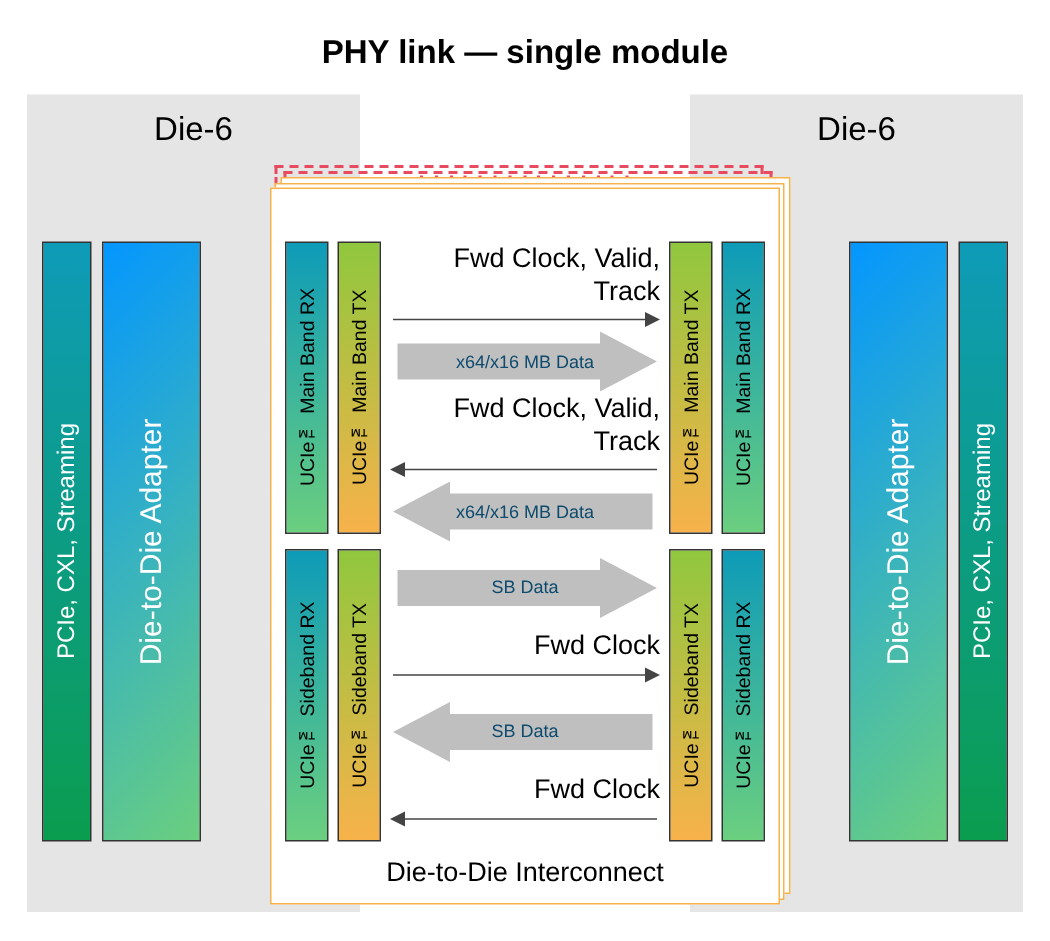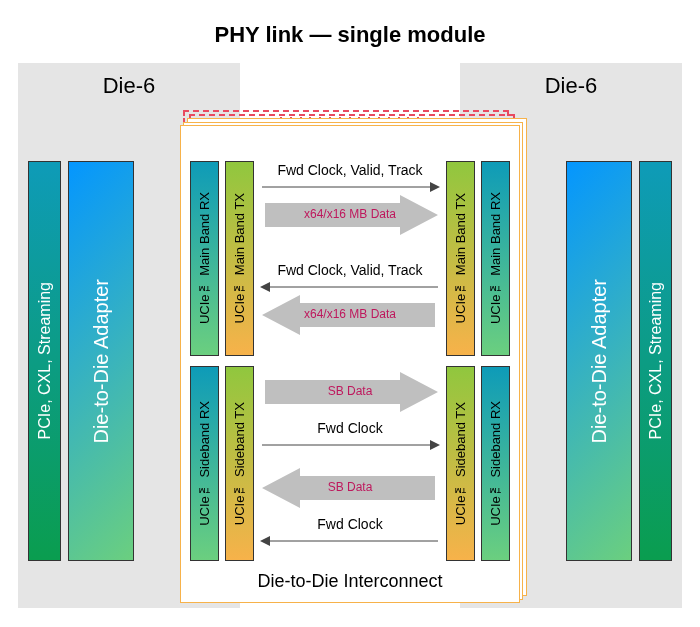--- a/index.html
+++ b/index.html
@@ -24,26 +24,26 @@
   .vtext{writing-mode:vertical-rl;transform:rotate(180deg);font-size:16px;color:#fff;white-space:nowrap;}
   .vtext.dark{color:#000;}
   .vtext.sm{font-size:13px;}
   .pcie{top:161px;width:33px;height:400px;background:linear-gradient(to bottom,#0e9bb8,#0a9d4f);border:1px solid #333;}
   .adapter{top:161px;width:66px;height:400px;background:linear-gradient(135deg,#0496ff,#6bcf7f);border:1px solid #333;}
   .mb-rx{top:161px;width:29px;height:195px;background:linear-gradient(to bottom,#0e9bb8,#6bcf7f);border:1px solid #333;}
   .mb-tx{top:161px;width:29px;height:195px;background:linear-gradient(to bottom,#90c73e,#f7b24a);border:1px solid #333;}
   .sb-rx{top:366px;width:29px;height:195px;background:linear-gradient(to bottom,#0e9bb8,#6bcf7f);border:1px solid #333;}
   .sb-tx{top:366px;width:29px;height:195px;background:linear-gradient(to bottom,#90c73e,#f7b24a);border:1px solid #333;}
   .center{position:absolute;left:260px;width:180px;text-align:center;}
-  .lbl{font-size:14px;color:#000;line-height:1.2;}
+  .lbl{font-size:18px;color:#000;line-height:1.2;text-align:right;}
   .thin-arrow{position:relative;width:100%;height:16px;}
   .thin-arrow svg{position:absolute;top:0;left:0;width:100%;height:100%;}
   .fat-arrow{position:relative;width:100%;height:40px;display:flex;align-items:center;justify-content:center;}
   .fat-arrow svg{position:absolute;top:0;left:0;width:100%;height:100%;}
-  .fat-arrow .albl{position:relative;font-size:12px;color:#be185d;line-height:1.1;text-align:center;z-index:2;}
+  .fat-arrow .albl{position:relative;font-size:12px;color:#0c4a6e;line-height:1.1;text-align:center;z-index:2;}
 </style>
 </head>
 <body>
 
 <div class="canvas">
 
   <div class="title">PHY link — single module</div>
 
   <div class="die-bg die-left">
     <div class="die-label">Die-6</div>

